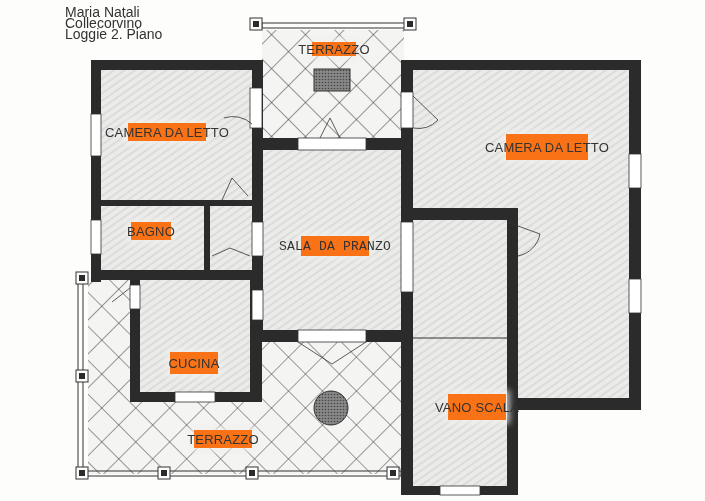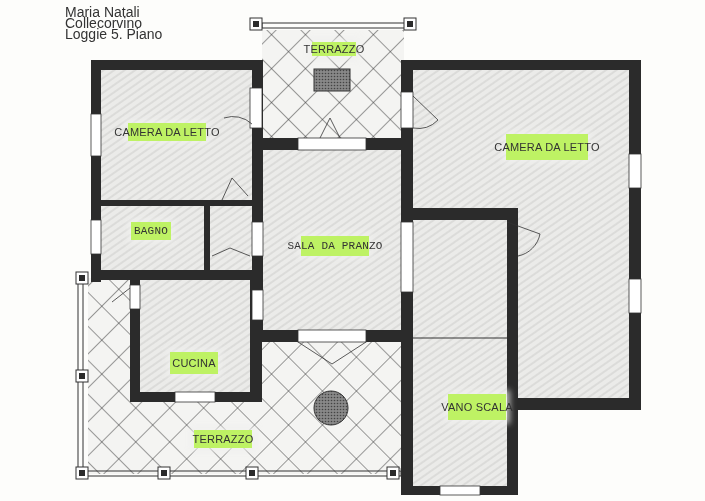--- a/index.html
+++ b/index.html
@@ -1,30 +1,30 @@
 <!DOCTYPE html>
 <html><head>
 <meta charset="utf-8">
 <style>
   html,body{margin:0;padding:0;background:#fdfdfb;}
   body{width:705px;height:501px;position:relative;overflow:hidden;font-family:"Liberation Sans",sans-serif;}
   .header{position:absolute;left:65px;top:7px;font-size:14px;line-height:11px;color:#333;}
   .header div{white-space:nowrap;}
   svg{position:absolute;left:0;top:0;}
-  .label{position:absolute;background:#bef264;color:#333;font-size:11px;letter-spacing:0.2px;
+  .label{position:absolute;background:#f97316;color:#333;font-size:13px;letter-spacing:0.2px;
     display:flex;align-items:center;justify-content:center;white-space:nowrap;text-transform:uppercase;
     box-shadow:0 0 6px 4px rgba(240,240,238,0.7);}
 </style>
 </head>
 <body>
 
 <div class="header">
   <div>Maria Natali</div>
   <div>Collecorvino</div>
-  <div>Loggie 5. Piano</div>
+  <div>Loggie 2. Piano</div>
 </div>
 
 <svg width="705" height="501" viewBox="0 0 705 501">
   <defs>
     <pattern id="hatch" patternUnits="userSpaceOnUse" width="6" height="6" patternTransform="rotate(-35)">
       <rect width="6" height="6" fill="#ebebe9"></rect>
       <line x1="0" y1="3" x2="6" y2="3" stroke="#c4c4c2" stroke-width="0.8"></line>
     </pattern>
     <pattern id="tiles" patternUnits="userSpaceOnUse" width="24" height="24" patternTransform="rotate(45)">
       <rect width="24" height="24" fill="#f4f4f2"></rect>
@@ -134,18 +134,18 @@
       <rect x="79" y="470" width="6" height="6"></rect>
       <rect x="161" y="470" width="6" height="6"></rect>
       <rect x="249" y="470" width="6" height="6"></rect>
       <rect x="390" y="470" width="6" height="6"></rect>
     </g>
   </g>
 </svg>
 
 <div class="label" style="left:312px;top:42px;width:44px;height:14px;">TERRAZZO</div>
 <div class="label" style="left:128px;top:123px;width:78px;height:18px;">CAMERA DA LETTO</div>
-<div class="label" style="left:131px;top:222px;width:40px;height:18px;font-family:Liberation Mono, monospace;">BAGNO</div>
+<div class="label" style="left:131px;top:222px;width:40px;height:18px;">BAGNO</div>
 <div class="label" style="left:301px;top:236px;width:68px;height:20px;font-family:Liberation Mono, monospace;">SALA DA PRANZO</div>
 <div class="label" style="left:506px;top:134px;width:82px;height:26px;">CAMERA DA LETTO</div>
 <div class="label" style="left:170px;top:332px;width:48px;height:22px;margin-top:20px;">CUCINA</div>
 <div class="label" style="left:194px;top:430px;width:58px;height:18px;">TERRAZZO</div>
 <div class="label" style="left:448px;top:394px;width:58px;height:26px;">VANO SCALA</div>
 
 </body></html>

